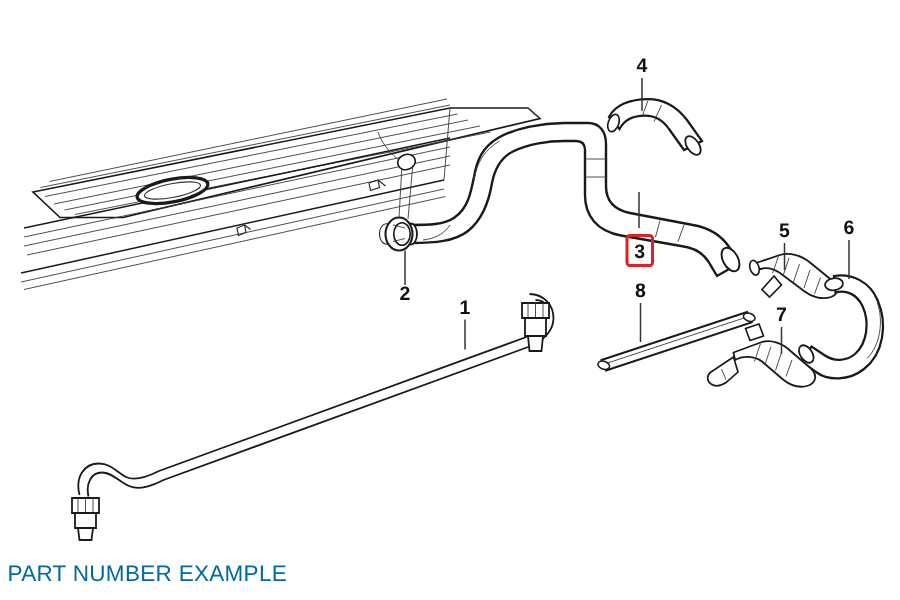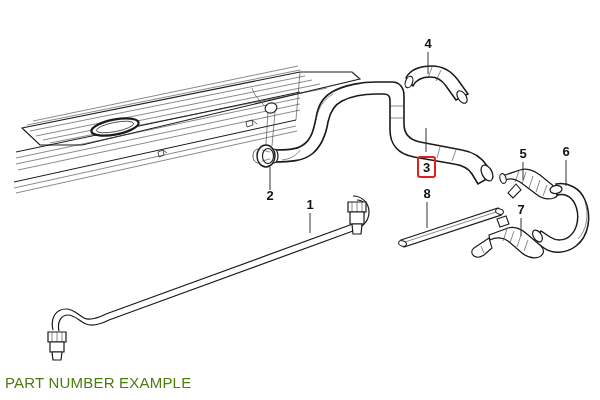--- a/index.html
+++ b/index.html
@@ -28,21 +28,21 @@
     top: 0;
     display: block;
   }
   .caption {
     position: absolute;
     left: 5px;
     top: 374px;
     font-family: "Liberation Sans", sans-serif;
     font-size: 15px;
     letter-spacing: 0.2px;
-    color: #4d7c0f;
+    color: #0369a1;
     white-space: nowrap;
   }
   
   .ol { fill: none; stroke: #1a1a1a; }
   .ol-thin { fill: none; stroke: #2a2a2a; stroke-width: 0.8; }
   .ol-hair { fill: none; stroke: #3a3a3a; stroke-width: 0.6; }
   .fillw { fill: #ffffff; stroke: #1a1a1a; }
   .lbl {
     font-family: "Liberation Sans", sans-serif;
     font-size: 13px;

